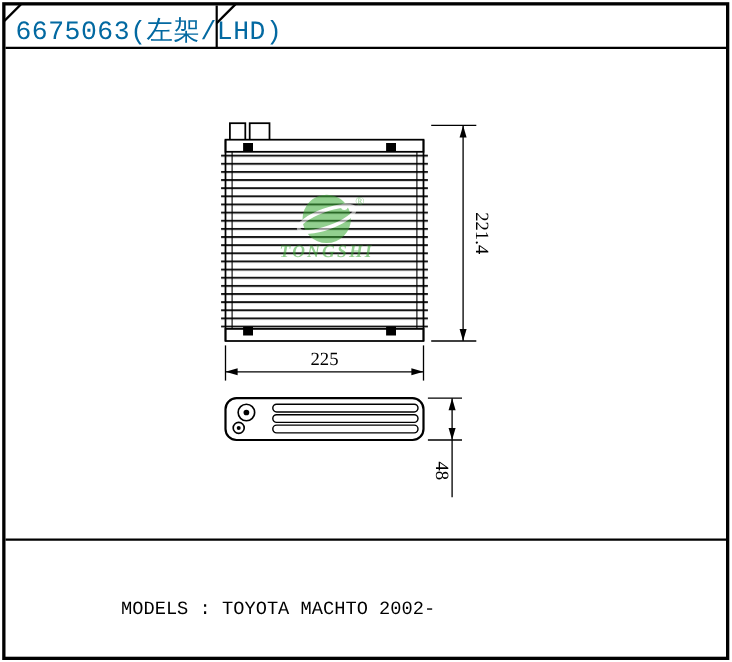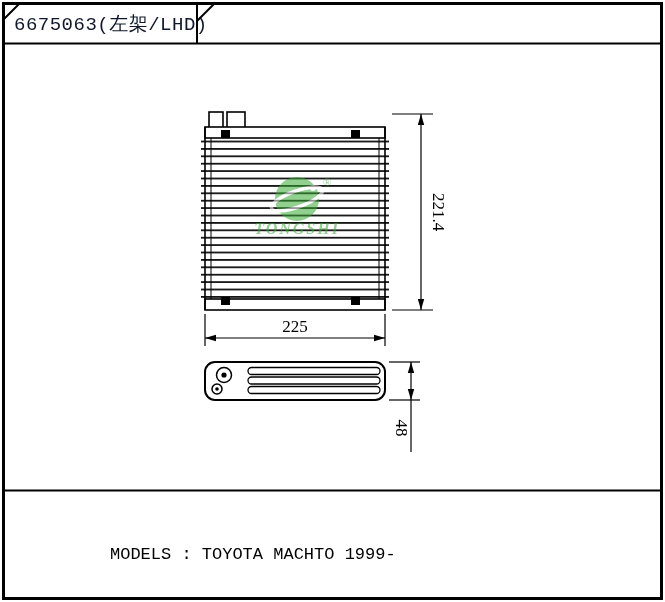--- a/index.html
+++ b/index.html
@@ -3,21 +3,21 @@
 <meta charset="utf-8">
 <style>
   html,body{margin:0;padding:0;}
   body{
     width:665px;height:602px;position:relative;background:#ffffff;overflow:hidden;
     font-family:"Liberation Mono","DejaVu Sans Mono",monospace;
   }
   .frame{position:absolute;inset:2px;border:3px solid #000;}
   .part-number{
     position:absolute;left:14px;top:11px;
-    font-size:19px;color:#0f172a;letter-spacing:.5px;white-space:nowrap;
+    font-size:24px;color:#0369a1;letter-spacing:.5px;white-space:nowrap;
   }
   .drawing-svg{position:absolute;left:0;top:0;}
   .specs{
     position:absolute;left:110px;top:497px;
     font-size:17px;color:#000;line-height:23px;white-space:pre;
   }
   .dim-text{
     font-family:"Liberation Serif","DejaVu Serif",serif;
     font-size:17px;fill:#000;
   }
@@ -111,17 +111,17 @@
   <g stroke="#000" stroke-width="1.2">
     <line x1="389" y1="362" x2="420" y2="362"></line>
     <line x1="389" y1="400" x2="420" y2="400"></line>
     <line x1="411" y1="362" x2="411" y2="400" marker-start="url(#arrow)" marker-end="url(#arrow)"></line>
     <line x1="411" y1="400" x2="411" y2="452"></line>
   </g>
   <text class="dim-text" transform="rotate(90 396 428)" x="396" y="428" text-anchor="middle">48</text>
 </svg>
 
 <div class="specs">
-  <div>MODELS : TOYOTA MACHTO 1999-</div>
+  <div>MODELS : TOYOTA MACHTO 2002-</div>
   
   
   
 </div>
 
 </body></html>

